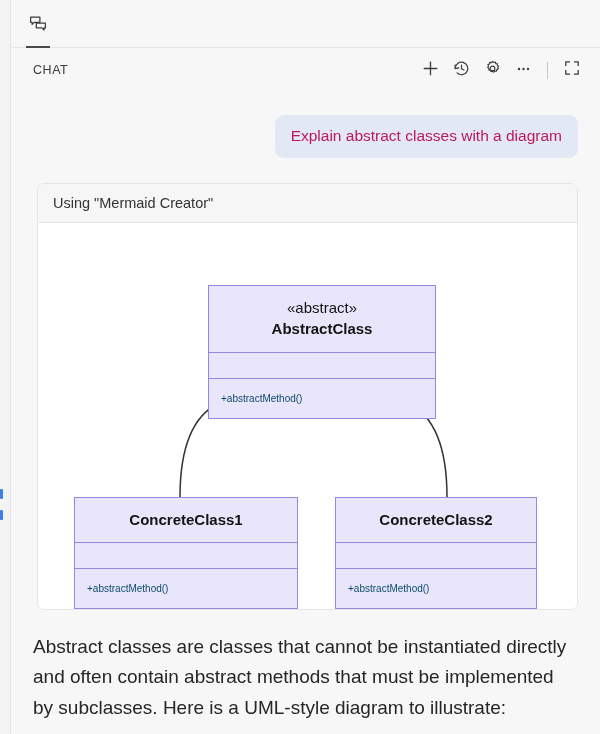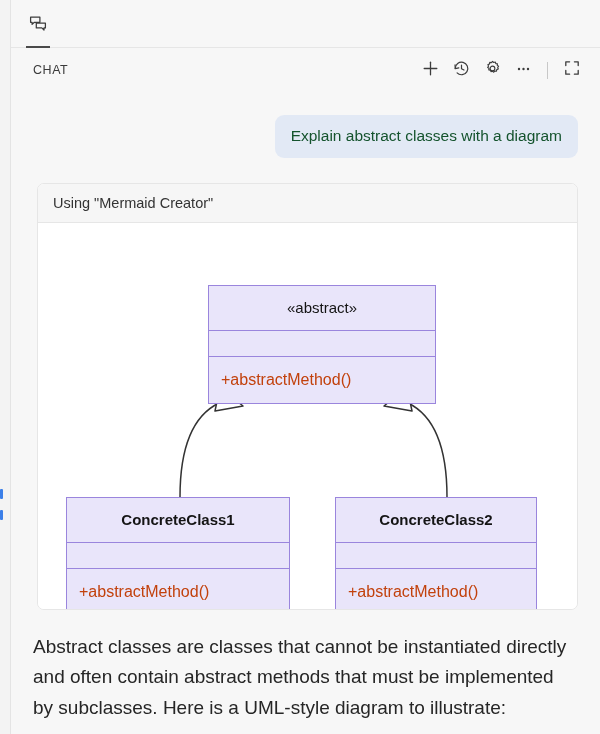--- a/index.html
+++ b/index.html
@@ -73,21 +73,21 @@
 
   
   .convo {
     flex:1 1 auto; overflow:hidden; padding:0 0 0 0;
     background:#f7f7f7;
   }
 
   
   .user-row { display:flex; justify-content:flex-end; padding:23px 22px 0 22px; }
   .user-bubble {
-    background:#e2e9f5; color:#14532d;
+    background:#e2e9f5; color:#be185d;
     border-radius:9px; padding:12px 16px;
     font-size:15.5px; line-height:1.2; max-width:92%;
   }
 
   
   .card {
     margin:25px 22px 0 26px;
     background:#ffffff;
     border:1px solid #e6e6e6;
     border-radius:7px;
@@ -119,21 +119,21 @@
   }
   .uml-title {
     text-align:center; padding:11px 8px 12px 8px;
     font-size:15px; color:#141414; line-height:1.45;
   }
   .uml-stereo { font-weight:400; display:block; }
   .uml-name { font-weight:bold; display:block; }
   .uml-attrs { height:26px; }
   .uml-methods {
     padding:14px 10px 14px 12px;
-    font-size:16px; color:#c2410c;
+    font-size:10px; color:#0c4a6e;
   }
 
   
   .answer {
     padding:22px 24px 14px 22px;
     font-size:19px; line-height:1.62; color:#262626;
   }
 </style>
 </head>
 <body>
@@ -232,26 +232,27 @@
             <path d="M142,260 C142,215 152,180 181,166" fill="none" stroke="#333" stroke-width="1.5"></path>
             <polygon points="182,150 205,169 177,174" fill="#ffffff" stroke="#333" stroke-width="1.5" stroke-linejoin="round"></polygon>
 
             <path d="M409,260 C409,215 399,180 370,166" fill="none" stroke="#333" stroke-width="1.5"></path>
             <polygon points="369,150 346,169 374,174" fill="#ffffff" stroke="#333" stroke-width="1.5" stroke-linejoin="round"></polygon>
           </svg>
 
           <div class="umlbox" style="left:170px; top:48px; width:228px;">
             <div class="uml-title">
               <span class="uml-stereo">«abstract»</span>
+              <span class="uml-name">AbstractClass</span>
             </div>
             <div class="uml-compartment uml-attrs"></div>
             <div class="uml-compartment uml-methods">+abstractMethod()</div>
           </div>
 
-          <div class="umlbox" style="left:28px; top:260px; width:224px;">
+          <div class="umlbox" style="left:36px; top:260px; width:224px;">
             <div class="uml-title">
               <span class="uml-name">ConcreteClass1</span>
             </div>
             <div class="uml-compartment uml-attrs"></div>
             <div class="uml-compartment uml-methods">+abstractMethod()</div>
           </div>
 
           <div class="umlbox" style="left:297px; top:260px; width:202px;">
             <div class="uml-title">
               <span class="uml-name">ConcreteClass2</span>

